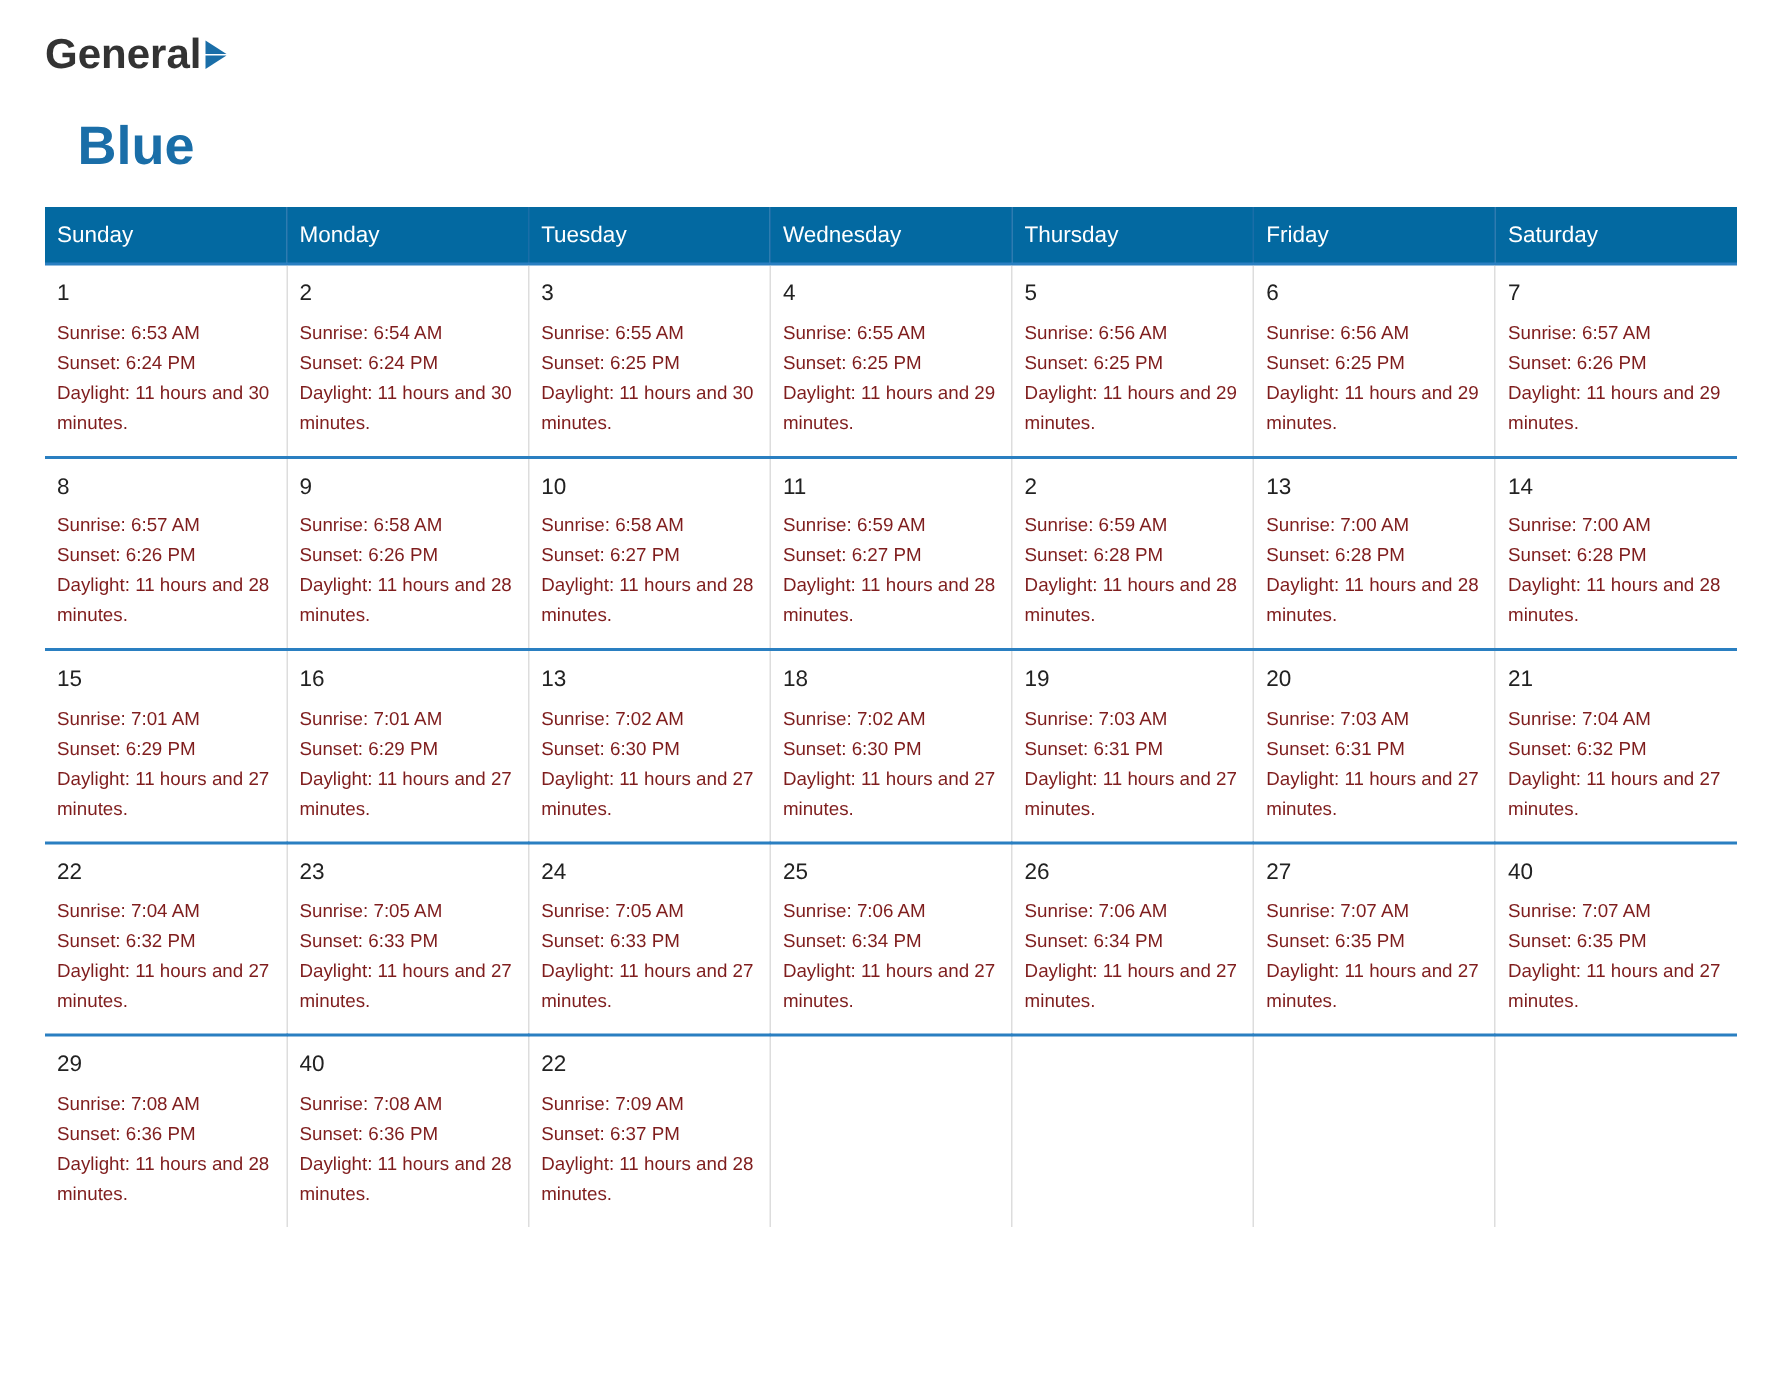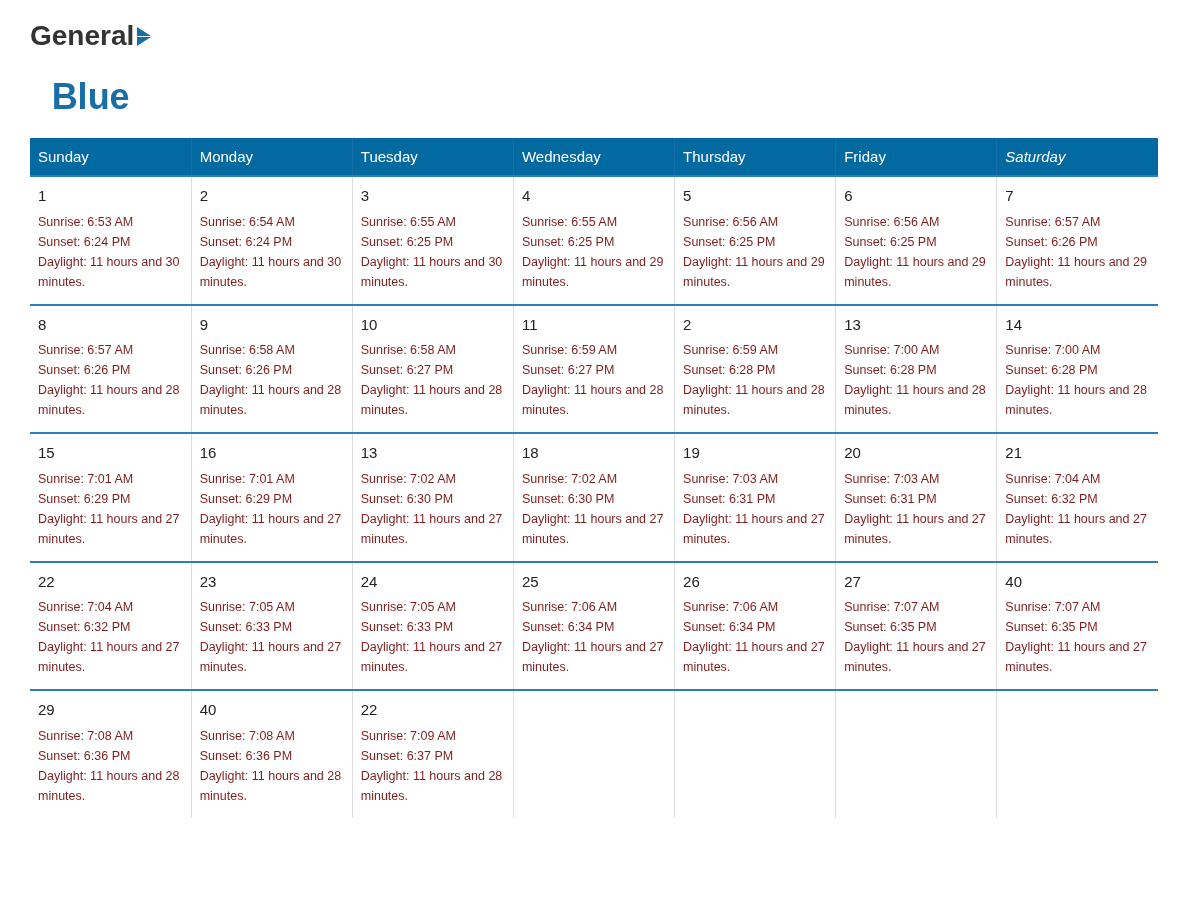--- a/index.html
+++ b/index.html
@@ -50,21 +50,20 @@
       background-color: #0369a1;
       color: #fff;
       padding: 10px 8px;
       text-align: left;
       font-size: 15px;
       font-weight: normal;
       border-right: 1px solid #1a6ea8;
     }
     thead tr th:last-child {
       border-right: none;
-      font-style: italic;
     }
     tbody tr {
       border-top: 2px solid #2a7fc1;
     }
     tbody tr td {
       vertical-align: top;
       padding: 8px 8px 12px 8px;
       font-size: 13px;
       color: #333;
       border-right: 1px solid #ddd;

